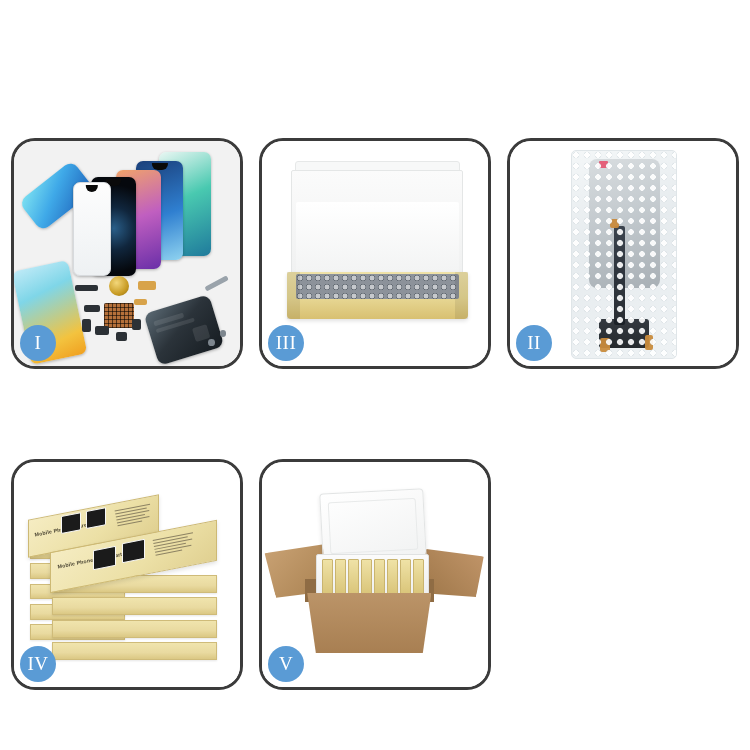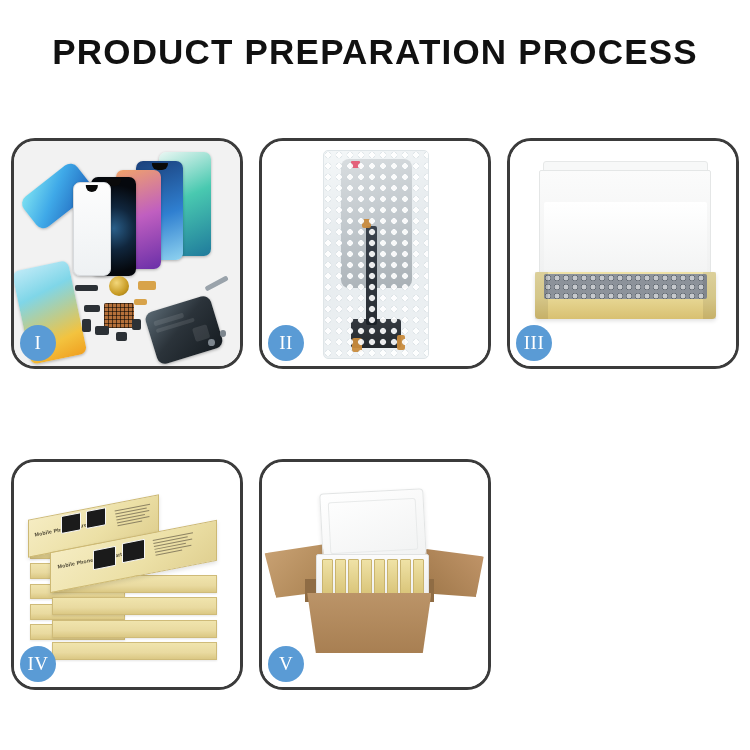--- a/index.html
+++ b/index.html
@@ -260,21 +260,20 @@
     background:linear-gradient(135deg,rgba(255,255,255,.9),rgba(232,238,240,.35));
     transform:rotate(-10deg); border-radius:4px;
   }
 </style>
 </head>
 <body>
 
 <div class="page">
 
   <div class="header">
-    <div class="title">PRODUCT PREPARATION PROCESS</div>
   </div>
 
   <div class="grid">
 
     <div class="panel">
       <div class="stage p1">
 
         <div class="ph tilt scr-cyan" style="left:4%;  top:16%; width:30%; height:17%;"></div>
         <div class="ph scr-teal" style="left:64%; top:5%;  width:23%; height:46%;"></div>
         <div class="ph scr-blue" style="left:54%; top:9%;  width:21%; height:44%;">
@@ -306,47 +305,47 @@
           <i style="left:62%; top:52%; width:22%; height:26%;"></i>
         </div>
         <div class="part" style="left:84%; top:62%; width:11%; height:2%; background:#9aa3ab; transform:rotate(-28deg);"></div>
         <div class="part" style="left:86%; top:88%; width:3%; height:3%; border-radius:50%; background:#7d868e;"></div>
         <div class="part" style="left:91%; top:84%; width:3%; height:3%; border-radius:50%; background:#7d868e;"></div>
       </div>
       <div class="badge">I</div>
     </div>
 
     <div class="panel">
+      <div class="stage p3">
+        <div class="lidtop3"></div>
+        <div class="lid3"></div>
+        <div class="foam3"></div>
+        <div class="tray3">
+          <div class="wrap3"></div>
+          <span class="lipL"></span>
+          <span class="lipR"></span>
+        </div>
+      </div>
+      <div class="badge">III</div>
+    </div>
+
+    <div class="panel">
       <div class="stage p2">
         <div class="bubblebag">
           <div class="lcd"></div>
           <div class="redmark"></div>
           <div class="ribbon"></div>
           <div class="ribfoot"></div>
           <div class="tab" style="left:36%; top:33%; width:9%; height:4%;"></div>
           <div class="tab" style="left:27%; bottom:3%; width:9%; height:7%;"></div>
           <div class="tab" style="right:22%; bottom:4%; width:8%; height:7%;"></div>
           <div class="bubbles"></div>
         </div>
       </div>
       <div class="badge">II</div>
-    </div>
-
-    <div class="panel">
-      <div class="stage p3">
-        <div class="lidtop3"></div>
-        <div class="lid3"></div>
-        <div class="foam3"></div>
-        <div class="tray3">
-          <div class="wrap3"></div>
-          <span class="lipL"></span>
-          <span class="lipR"></span>
-        </div>
-      </div>
-      <div class="badge">III</div>
     </div>
 
     <div class="panel">
       <div class="stage p4">
 
         <div class="bx" style="left:7%;  top:36%; width:42%; height:7%;"></div>
         <div class="bx" style="left:7%;  top:45%; width:42%; height:7%;"></div>
         <div class="bx" style="left:7%;  top:54%; width:42%; height:7%;"></div>
         <div class="bx" style="left:7%;  top:63%; width:42%; height:7%;"></div>
         <div class="bx" style="left:7%;  top:72%; width:42%; height:7%;"></div>

